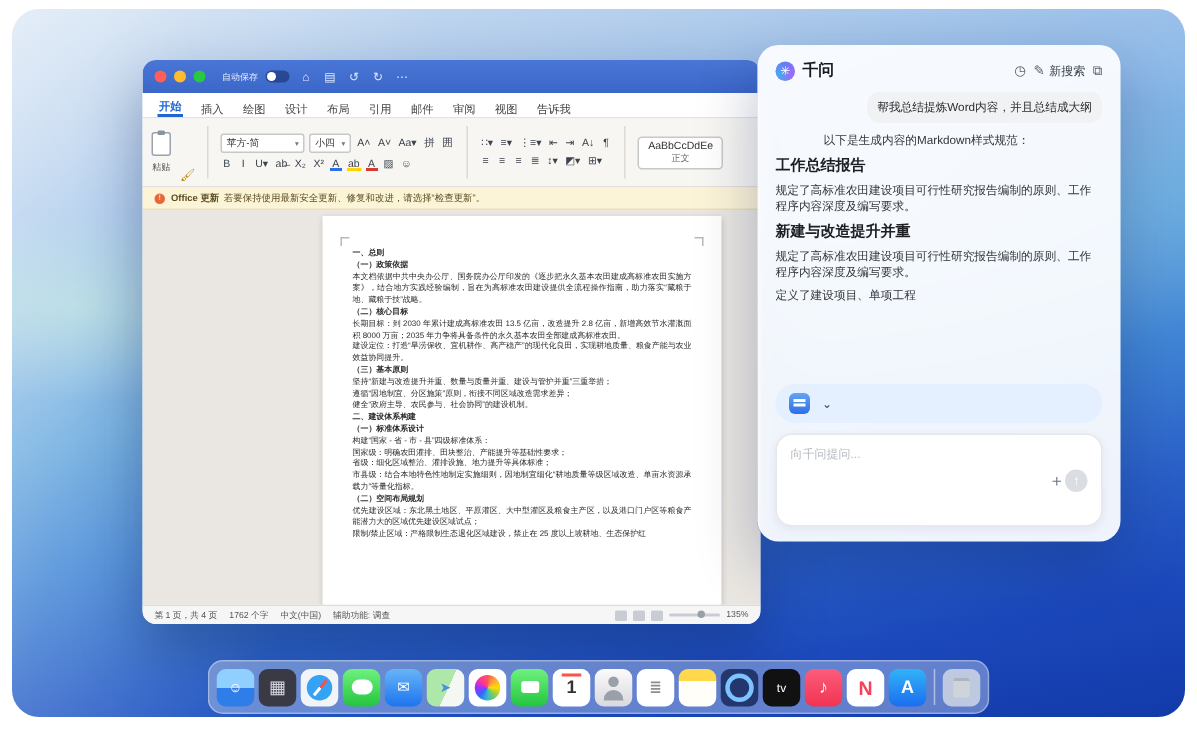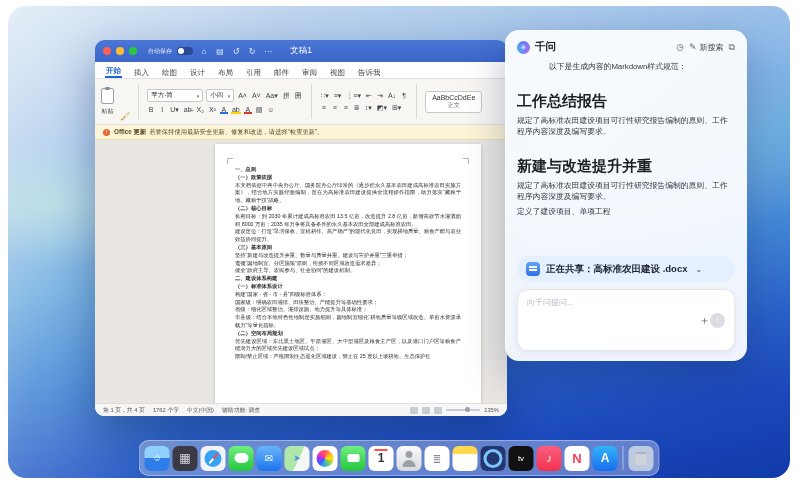--- a/index.html
+++ b/index.html
@@ -74,21 +74,21 @@
   .hico { font-size:9px; color:#5c6470; }
   .newsearch { display:flex; align-items:center; gap:3px; font-size:8px; color:#3c434d; }
   .pscroll { flex:1 1 auto; overflow:hidden; display:flex; flex-direction:column; gap:6px; }
   .chiprow, .bubrow { display:flex; justify-content:flex-end; }
   .filechip { display:flex; align-items:center; gap:4px; background:#eef4fe; border-radius:6px; padding:3px 6px; }
   .wdoc { width:9px; height:9px; border-radius:2px; background:#2b7cd3; color:#fff; font-size:6px; line-height:9px; text-align:center; font-weight:bold;}
   .filechip .ft { font-size:7.5px; color:#3f74de; }
   .bubble { background:#f1f2f4; border-radius:9px; padding:5px 7px; font-size:7.8px; color:#2a2d31; max-width:170px; }
   .blk { color:#33373c; }
   .b-text { font-size:7.8px; line-height:11px;padding-left:32px; }
-  .b-h { font-size:15px; font-weight:bold; margin-top:16px; color:#1d1f22;}
+  .b-h { font-size:10px; font-weight:bold; margin-top:0; color:#1d1f22;}
   .b-p { font-size:7.8px; line-height:11px; }
   .sharebar { flex:0 0 auto; display:flex; align-items:center; gap:6px; background:#e4efff; border-radius:16px; padding:6px 9px; }
   .shdoc { width:14px; height:14px; border-radius:4px; background:linear-gradient(180deg,#62a4f4,#2f6fe4); position:relative;}
   .shdoc::after{content:"";position:absolute;left:3px;top:4px;width:8px;height:1.5px;background:#fff;box-shadow:0 3px 0 #fff;}
   .sharetxt { font-size:9.5px; font-weight:bold; color:#1c2530; }
   .chev { font-size:8px; color:#3c4a5c; margin-left:2px;}
   .inputcard { flex:0 0 auto; height:62px; background:#fff; border:1px solid #e6e8ec; border-radius:11px; padding:7px 9px; display:flex; flex-direction:row; justify-content:space-between; box-shadow:0 2px 6px rgba(20,40,90,.06);}
   .ph { font-size:8px; color:#b3b9c2; }
   .inrow { display:flex; align-items:center; }
   .plusbtn { font-size:11px; color:#6b7280; }
@@ -141,21 +141,20 @@
       <span class="autosave">自动保存</span>
       <span class="toggle"></span>
       <span style="display:flex;gap:4px;">
 
       <span class="tbi">⌂</span>
           <span class="tbi">▤</span>
           <span class="tbi">↺</span>
           <span class="tbi">↻</span>
           <span class="tbi">⋯</span>
         </span>
-      <span class="wtitle">文稿1</span>
     </div>
 
     <div class="tabs">
 
         <span class="tab active">
           <span class="tablabel">开始</span>
         </span>
 
         <span class="tab">
           <span class="tablabel">插入</span>
@@ -326,34 +325,36 @@
       <span class="sp"></span>
       <span class="hico">◷</span>
       <span class="newsearch">
         <span class="hico">✎</span>
         <span>新搜索</span>
       </span>
       <span class="hico">⧉</span>
     </div>
 
     <div class="pscroll">
+      <div class="bubrow">
+        <span class="bubble">帮我总结提炼Word内容，并且总结成大纲</span>
+      </div>
       <div style="display:flex;flex-direction:column;gap:4px;">
 
       <div class="blk b-text">以下是生成内容的Markdown样式规范：</div>
           <div class="blk b-h">工作总结报告</div>
           <div class="blk b-p">规定了高标准农田建设项目可行性研究报告编制的原则、工作程序内容深度及编写要求。</div>
           <div class="blk b-h">新建与改造提升并重</div>
           <div class="blk b-p">规定了高标准农田建设项目可行性研究报告编制的原则、工作程序内容深度及编写要求。</div>
           <div class="blk b-p">定义了建设项目、单项工程</div>
         </div>
     </div>
 
     <div class="sharebar">
       <span class="shdoc"></span>
-      <span class="sharetxt">正在共享：高标准农田建设 .docx</span>
       <span class="chev">⌄</span>
     </div>
 
     <div class="inputcard">
       <span class="ph">向千问提问...</span>
       <div class="inrow">
         <span class="plusbtn">＋</span>
         <span class="sendbtn">↑</span>
       </div>
     </div>

